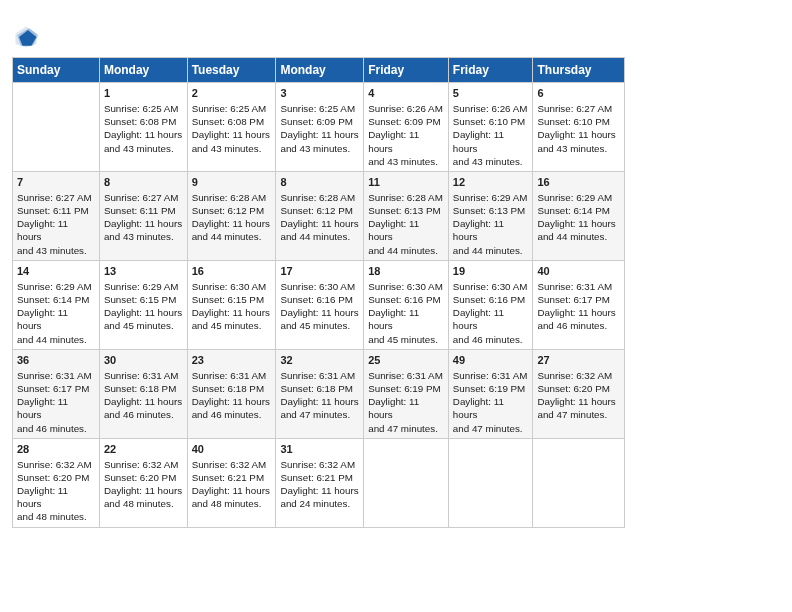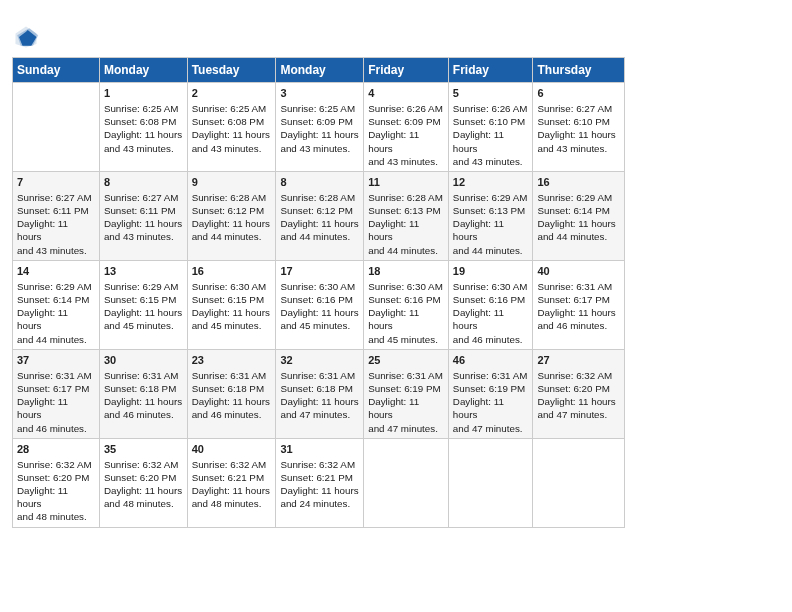--- a/index.html
+++ b/index.html
@@ -266,21 +266,21 @@
           <td>
             <span class="day-num">40</span>
             <div class="cell-text">Sunrise: 6:31 AM</div>
             <div class="cell-text">Sunset: 6:17 PM</div>
             <div class="cell-text">Daylight: 11 hours</div>
             <div class="cell-text">and 46 minutes.</div>
           </td>
         </tr>
         <tr class="alt-row">
           <td>
-            <span class="day-num">37</span>
+            <span class="day-num">36</span>
             <div class="cell-text">Sunrise: 6:31 AM</div>
             <div class="cell-text">Sunset: 6:17 PM</div>
             <div class="cell-text">Daylight: 11 hours</div>
             <div class="cell-text">and 46 minutes.</div>
           </td>
           <td>
             <span class="day-num">30</span>
             <div class="cell-text">Sunrise: 6:31 AM</div>
             <div class="cell-text">Sunset: 6:18 PM</div>
             <div class="cell-text">Daylight: 11 hours</div>
@@ -301,21 +301,21 @@
             <div class="cell-text">and 47 minutes.</div>
           </td>
           <td>
             <span class="day-num">25</span>
             <div class="cell-text">Sunrise: 6:31 AM</div>
             <div class="cell-text">Sunset: 6:19 PM</div>
             <div class="cell-text">Daylight: 11 hours</div>
             <div class="cell-text">and 47 minutes.</div>
           </td>
           <td>
-            <span class="day-num">46</span>
+            <span class="day-num">49</span>
             <div class="cell-text">Sunrise: 6:31 AM</div>
             <div class="cell-text">Sunset: 6:19 PM</div>
             <div class="cell-text">Daylight: 11 hours</div>
             <div class="cell-text">and 47 minutes.</div>
           </td>
           <td>
             <span class="day-num">27</span>
             <div class="cell-text">Sunrise: 6:32 AM</div>
             <div class="cell-text">Sunset: 6:20 PM</div>
             <div class="cell-text">Daylight: 11 hours</div>
@@ -324,21 +324,21 @@
         </tr>
         <tr>
           <td>
             <span class="day-num">28</span>
             <div class="cell-text">Sunrise: 6:32 AM</div>
             <div class="cell-text">Sunset: 6:20 PM</div>
             <div class="cell-text">Daylight: 11 hours</div>
             <div class="cell-text">and 48 minutes.</div>
           </td>
           <td>
-            <span class="day-num">35</span>
+            <span class="day-num">22</span>
             <div class="cell-text">Sunrise: 6:32 AM</div>
             <div class="cell-text">Sunset: 6:20 PM</div>
             <div class="cell-text">Daylight: 11 hours</div>
             <div class="cell-text">and 48 minutes.</div>
           </td>
           <td>
             <span class="day-num">40</span>
             <div class="cell-text">Sunrise: 6:32 AM</div>
             <div class="cell-text">Sunset: 6:21 PM</div>
             <div class="cell-text">Daylight: 11 hours</div>

